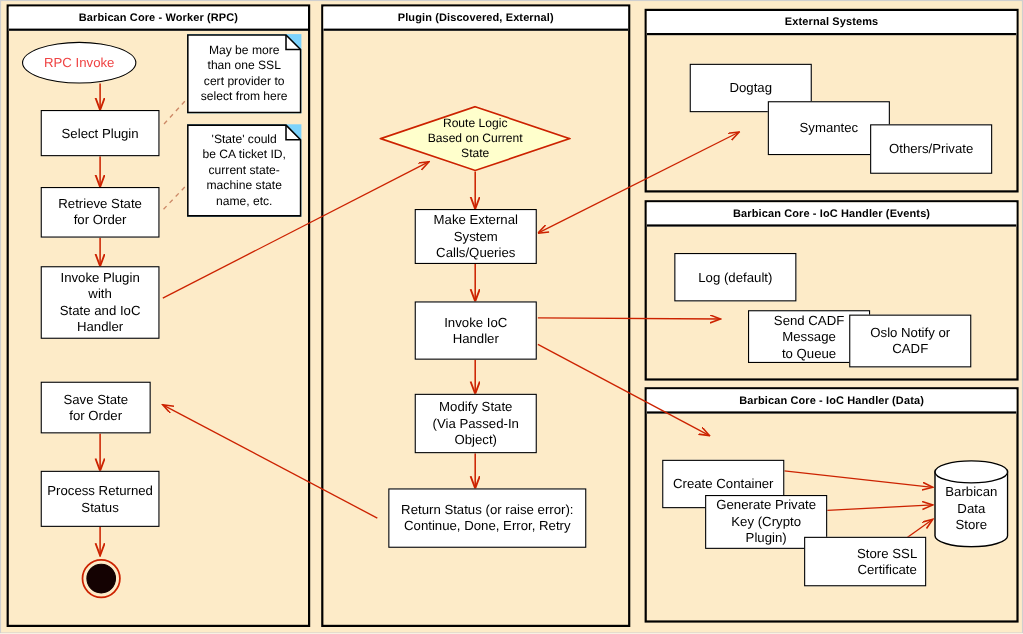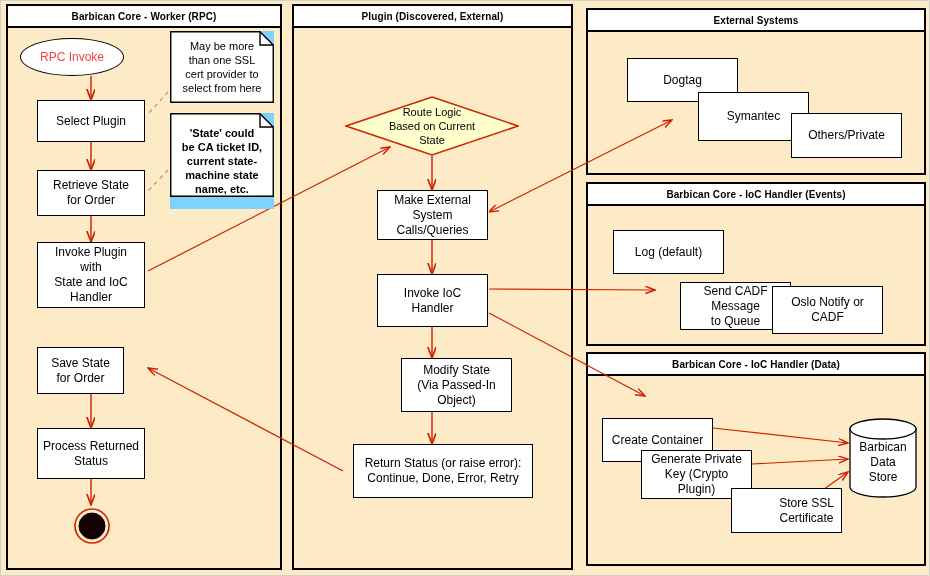--- a/index.html
+++ b/index.html
@@ -215,21 +215,21 @@
   <div class="node" style="left:37px; top:100px; width:108px; height:42px;">Select Plugin</div>
 
   <div class="node" style="left:37px; top:170px; width:108px; height:46px;">Retrieve State
 for Order</div>
 
   <div class="node" style="left:37px; top:242px; width:108px; height:66px;">Invoke Plugin
 with
 State and IoC
 Handler</div>
 
-  <div class="node" style="left:37px; top:347px; width:87px; height:47px;">Save State
+  <div class="node" style="left:37px; top:347px; width:100px; height:47px;">Save State
 for Order</div>
 
   <div class="node" style="left:37px; top:428px; width:108px; height:51px;">Process Returned
 Status</div>
 
   <div class="endnode" style="left:73px; top:507px; width:38px; height:38px;">
     <svg width="38" height="38" viewBox="0 0 38 38">
       <circle cx="19" cy="19" r="17" fill="none" stroke="#cc2200" stroke-width="1.6"></circle>
       <circle cx="19" cy="19" r="13" fill="#140202" stroke="#140202" stroke-width="1"></circle>
     </svg>
@@ -239,21 +239,21 @@
     <svg width="104" height="72" viewBox="0 0 104 72">
       <path d="M0.75,0.75 L90,0.75 L103.25,14 L103.25,71.25 L0.75,71.25 Z" fill="#ffffff" stroke="#000000" stroke-width="1.4"></path>
       <path d="M90,0.75 L90,14 L103.25,14" fill="none" stroke="#000000" stroke-width="1.4"></path>
     </svg>
     <div class="note-body">May be more
 than one SSL
 cert provider to
 select from here</div>
   </div>
 
-  <div class="note" style="left:170px; top:113px; width:104px; height:96px;font-weight:bold;">
+  <div class="note" style="left:170px; top:113px; width:104px; height:84px;">
     <svg width="104" height="84" viewBox="0 0 104 84">
       <path d="M0.75,0.75 L90,0.75 L103.25,14 L103.25,83.25 L0.75,83.25 Z" fill="#ffffff" stroke="#000000" stroke-width="1.4"></path>
       <path d="M90,0.75 L90,14 L103.25,14" fill="none" stroke="#000000" stroke-width="1.4"></path>
     </svg>
     <div class="note-body">'State' could
 be CA ticket ID,
 current state-
 machine state
 name, etc.</div>
   </div>
@@ -272,21 +272,21 @@
 State</div>
   </div>
 
   <div class="node" style="left:377px; top:190px; width:111px; height:50px;">Make External
 System
 Calls/Queries</div>
 
   <div class="node" style="left:377px; top:274px; width:111px; height:53px;">Invoke IoC
 Handler</div>
 
-  <div class="node" style="left:377px; top:358px; width:111px; height:54px;margin-left:24px;">Modify State
+  <div class="node" style="left:377px; top:358px; width:111px; height:54px;">Modify State
 (Via Passed-In
 Object)</div>
 
   <div class="node" style="left:343px; top:444px; width:180px; height:54px;margin-left:10px;">Return Status (or raise error):
 Continue, Done, Error, Retry</div>
 
   <div class="node" style="left:627px; top:58px; width:111px; height:44px;">Dogtag</div>
   <div class="node" style="left:698px; top:92px; width:111px; height:49px;">Symantec</div>
   <div class="node" style="left:791px; top:113px; width:111px; height:45px;">Others/Private</div>
 

